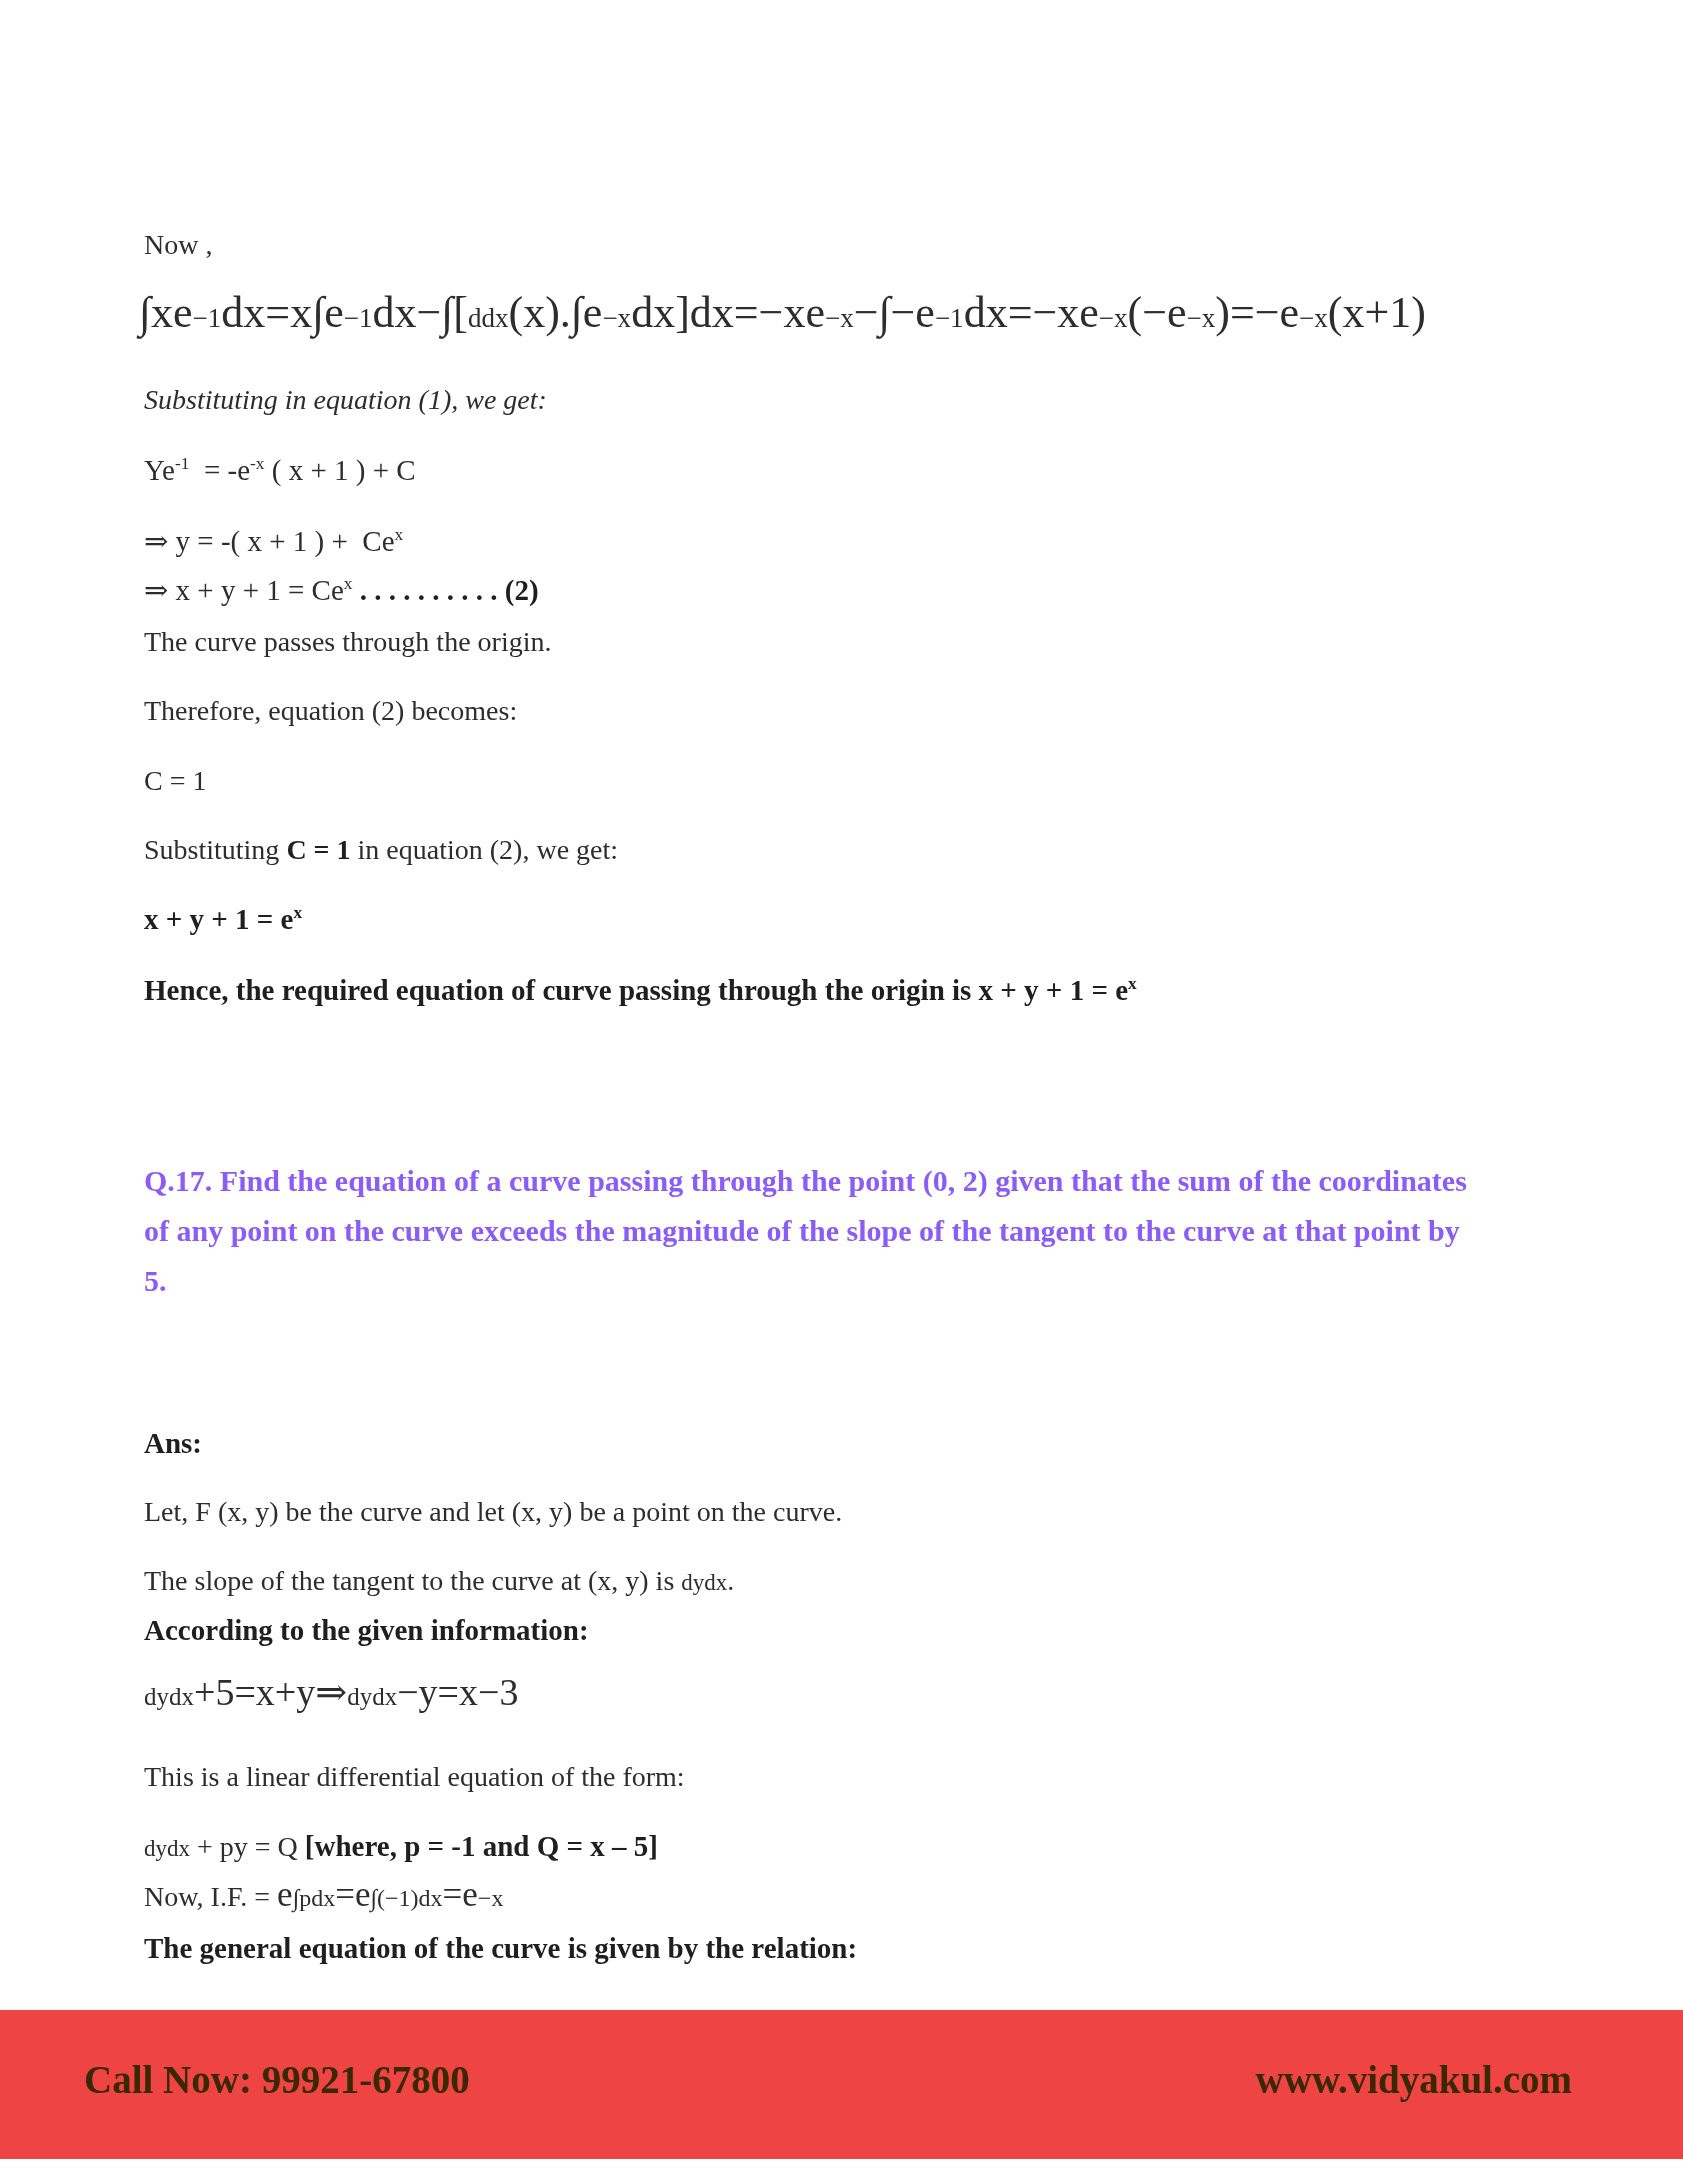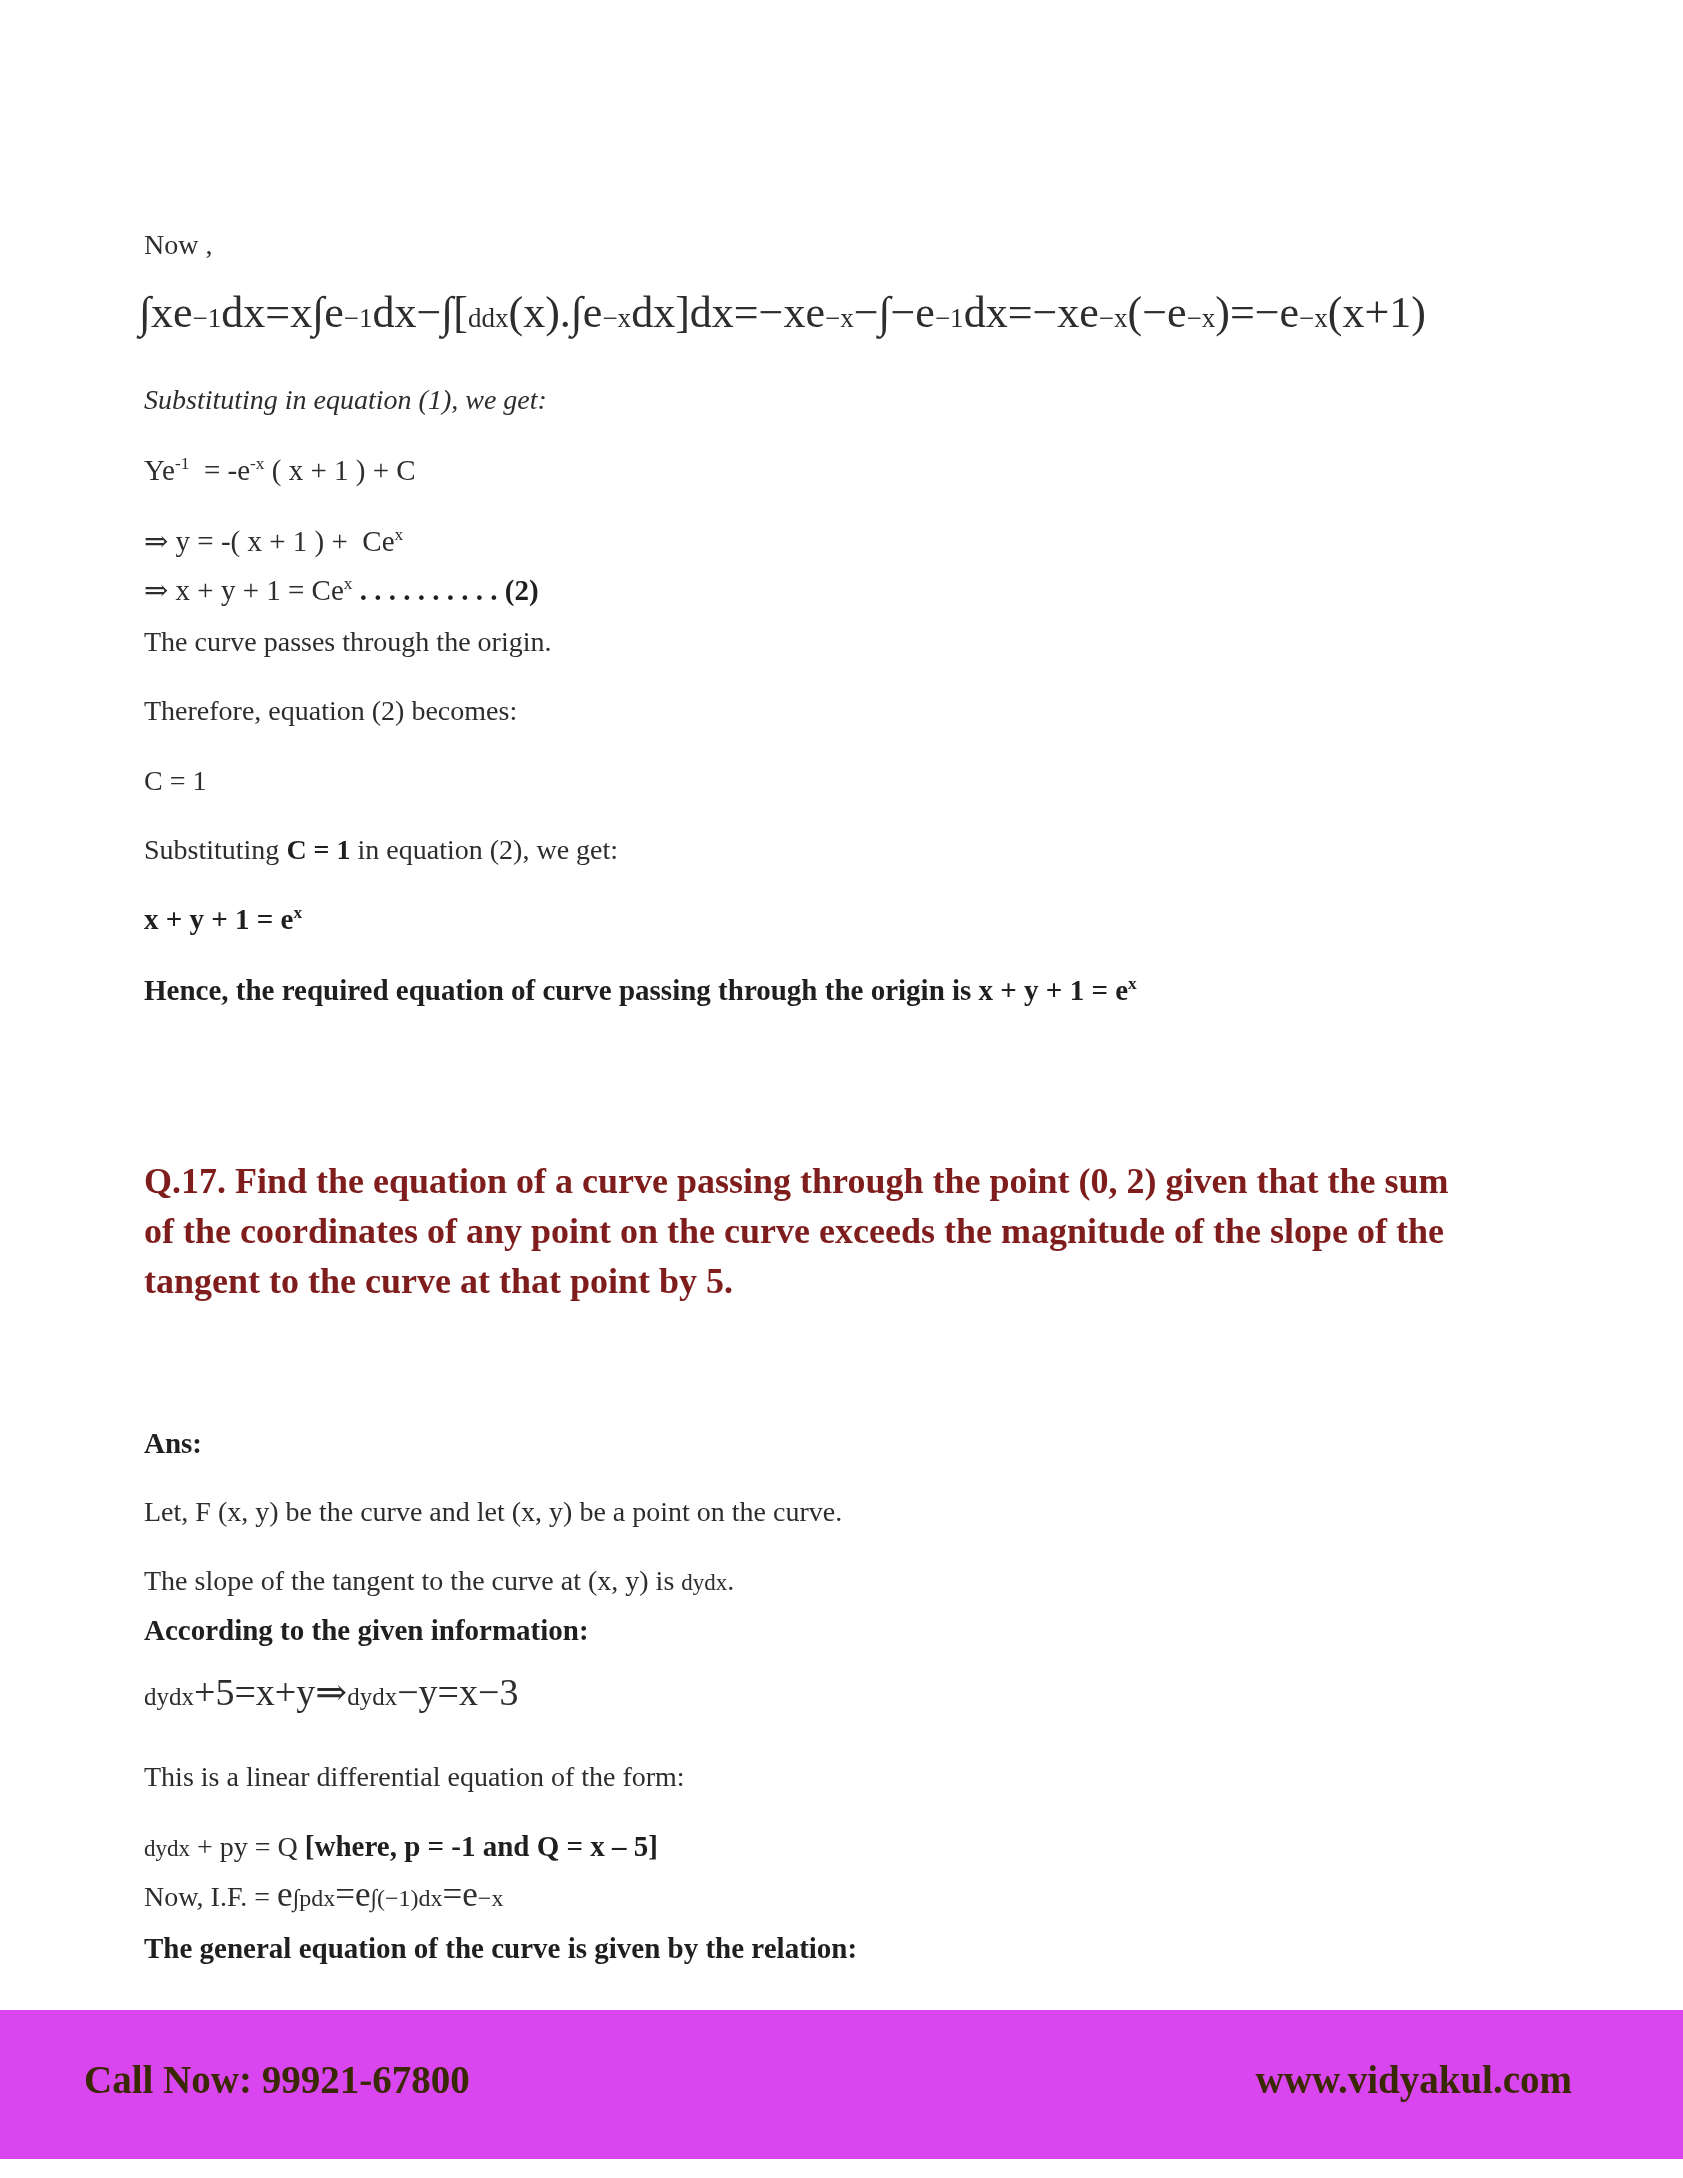--- a/index.html
+++ b/index.html
@@ -16,23 +16,23 @@
     position:absolute;
     left:144px;
     white-space:pre;
     font-size:28px;
     margin-top:26px;
   }
   .wrapblock{
     position:absolute;
     left:144px;
     white-space:normal;
-    font-size:36px;
+    font-size:30px;
     font-weight:bold;
-    color:#7f1d1d;
+    color:#8b5cf6;
     width:1341px;
     line-height:50px;
   }
   .b{font-weight:bold;color:#1f1f1f;}
   .sup{font-size:0.60em;vertical-align:super;line-height:0;}
   
   .eq-long{left:139px;font-size:44px;line-height:44px;}
   .eq-long .sm{font-size:27px;}
   
   .eq-dydx{font-size:38px;line-height:40px;}
@@ -40,21 +40,21 @@
   
   .eq-if .lg{font-size:35px;}
   .eq-if .sm{font-size:24px;}
   .smtx{font-size:23px;}
   .footer{
     position:absolute;
     left:0;
     top:2010px;
     width:1683px;
     height:149px;
-    background:#d946ef;
+    background:#ef4444;
     box-sizing:border-box;
     display:flex;
     align-items:center;
     justify-content:space-between;
     padding:0 111px 10px 84px;
     font-weight:bold;
     font-size:39px;
     color:#3A2800;
   }
 </style>

